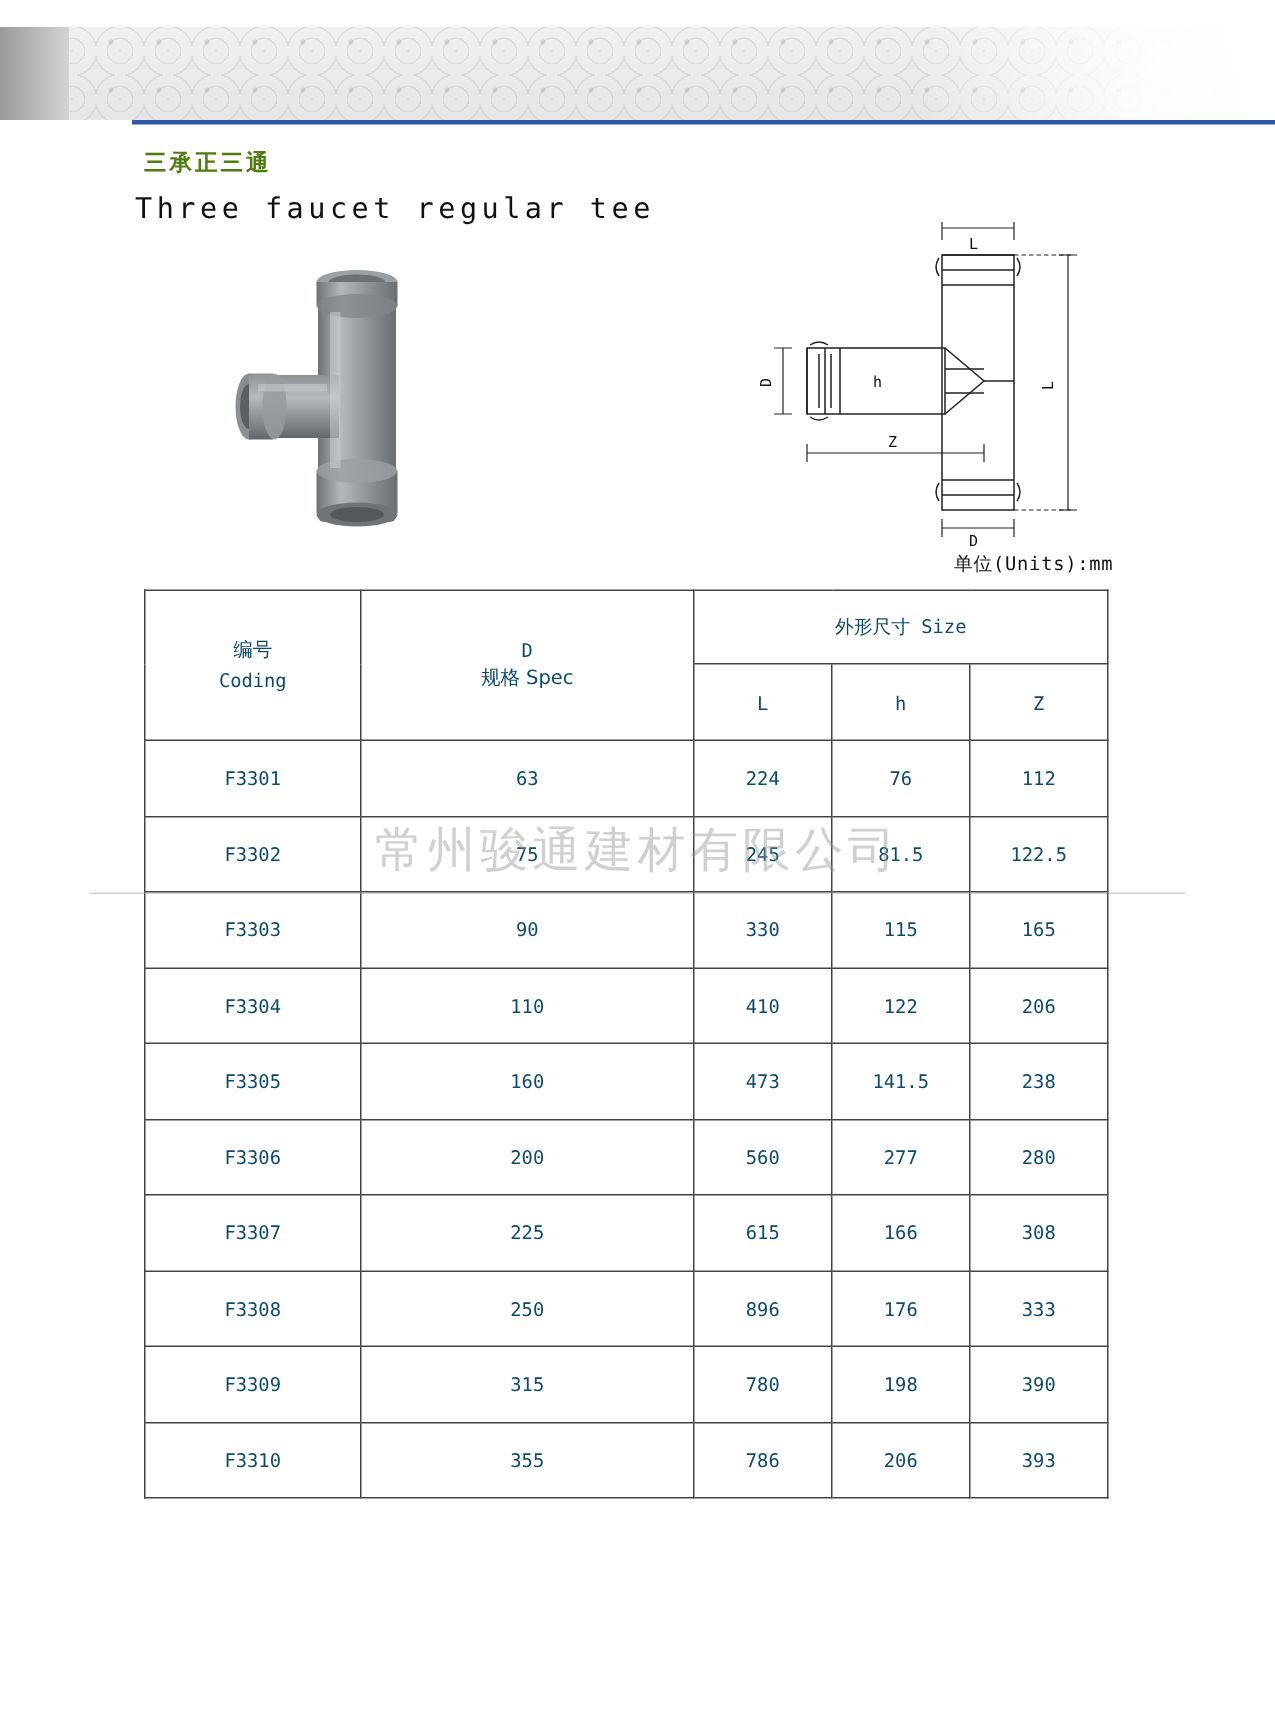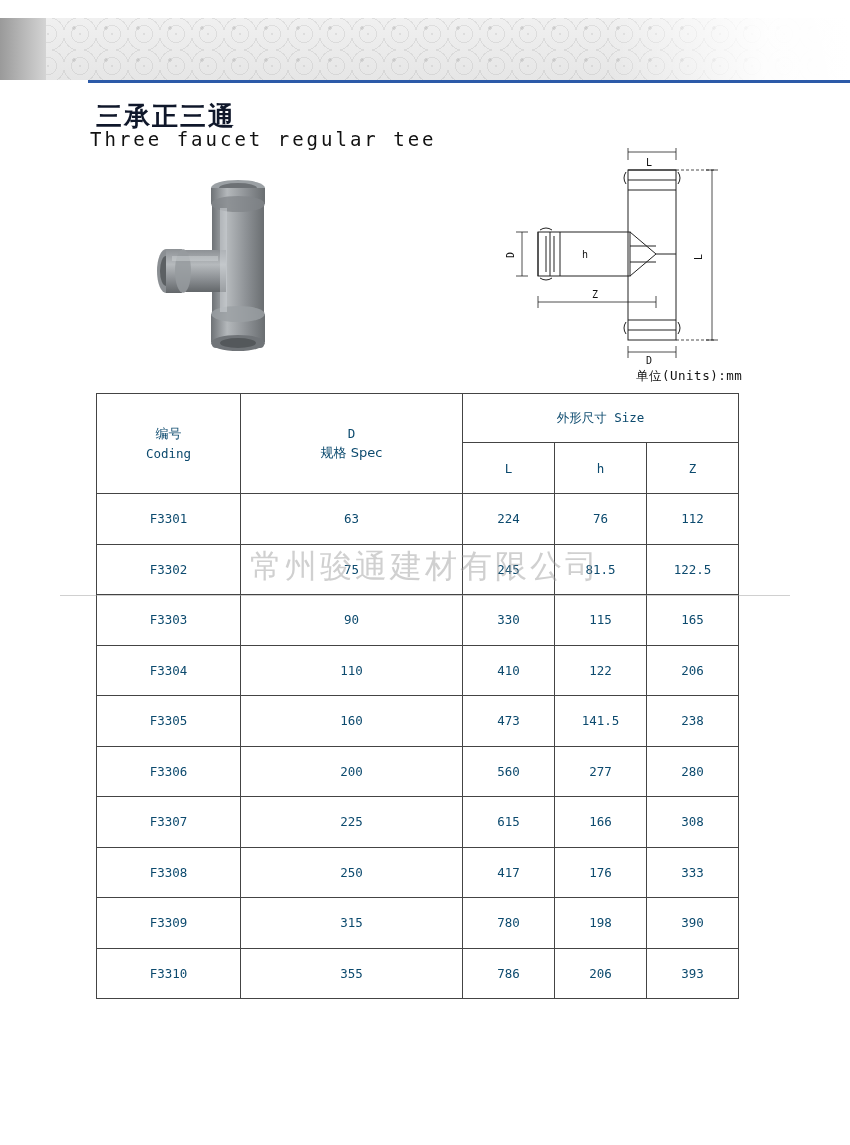--- a/index.html
+++ b/index.html
@@ -72,24 +72,24 @@
     height: 3px;
     background: #2c5aa8;
   }
 
   
   .title-cn {
     position: absolute;
     left: 96px;
     top: 99px;
     font-family: "DejaVu Sans", sans-serif;
-    font-size: 26px;
+    font-size: 15px;
     font-weight: bold;
     letter-spacing: 2px;
-    color: #0f172a;
+    color: #4d7c0f;
   }
   .title-en {
     position: absolute;
     left: 90px;
     top: 128px;
     font-family: "DejaVu Sans Mono", monospace;
     font-size: 19px;
     letter-spacing: 3px;
     color: #111111;
   }
@@ -358,21 +358,21 @@
     <tr>
       <td>F3307</td>
       <td>225</td>
       <td>615</td>
       <td>166</td>
       <td>308</td>
     </tr>
     <tr>
       <td>F3308</td>
       <td>250</td>
-      <td>417</td>
+      <td>896</td>
       <td>176</td>
       <td>333</td>
     </tr>
     <tr>
       <td>F3309</td>
       <td>315</td>
       <td>780</td>
       <td>198</td>
       <td>390</td>
     </tr>

